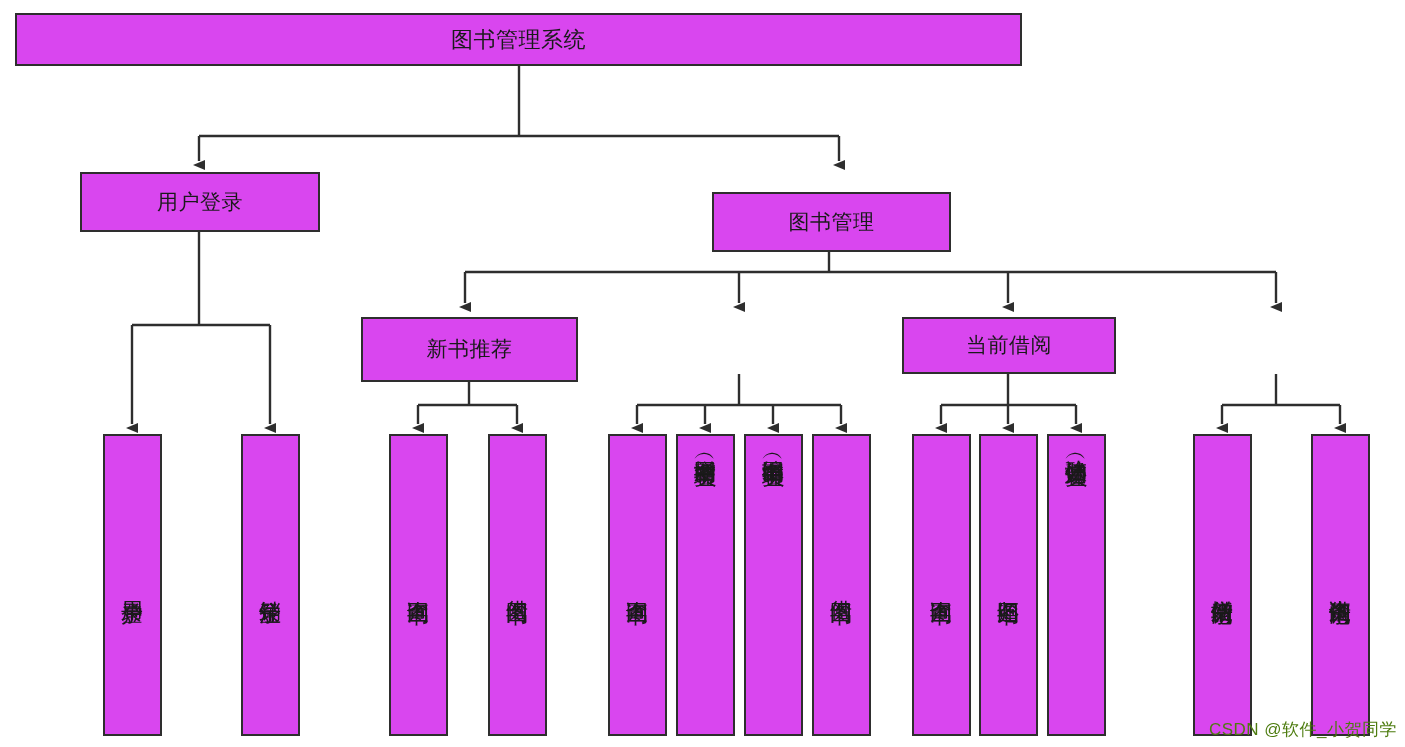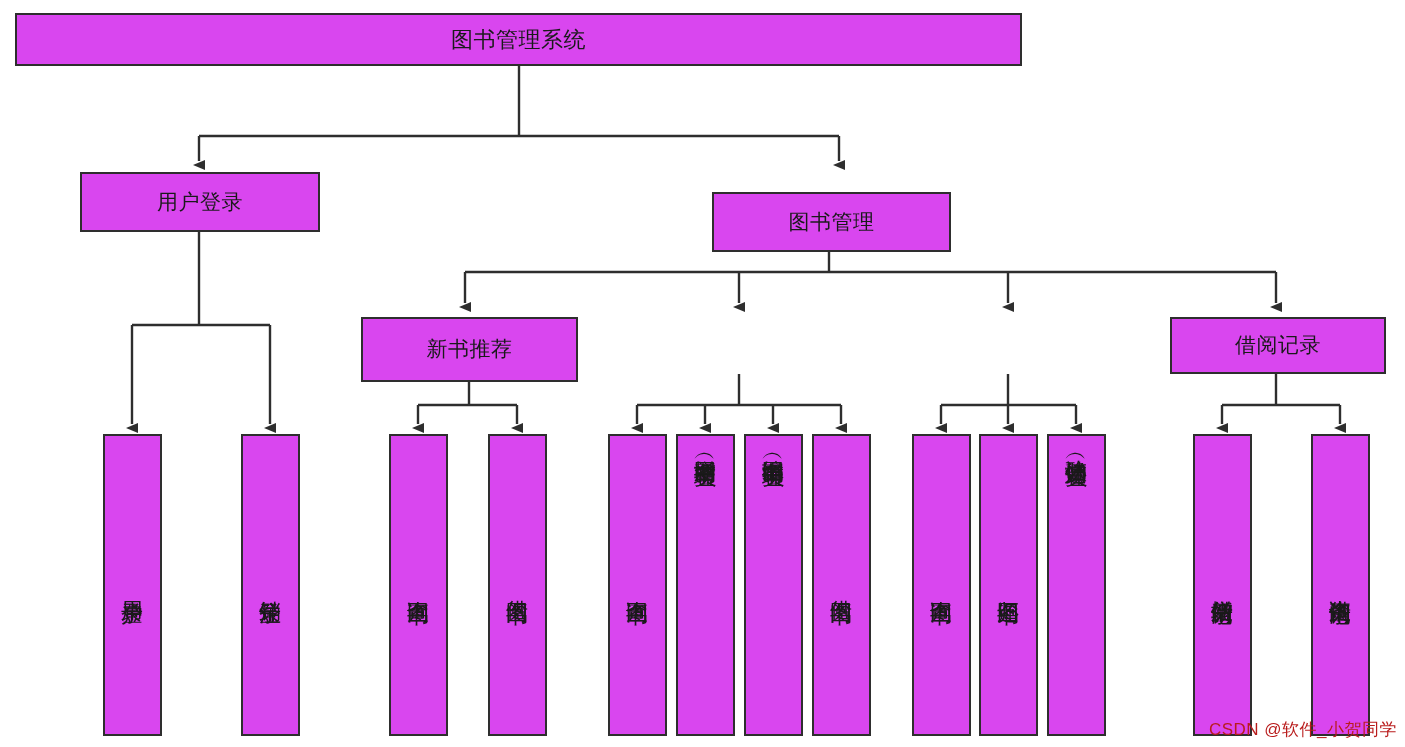--- a/index.html
+++ b/index.html
@@ -66,21 +66,21 @@
   .node.leaf.centered {
     align-items: center;
     padding-top: 0;
   }
 
   .watermark {
     position: absolute;
     right: 8px;
     bottom: 6px;
     font-size: 17px;
-    color: #b91c1c;
+    color: #4d7c0f;
     white-space: nowrap;
     letter-spacing: 0.5px;
   }
 </style>
 </head>
 <body>
 
 <div id="canvas">
 
   <svg class="edges" viewBox="0 0 1405 747">
@@ -140,22 +140,22 @@
   <div class="node level2" style="left:80px; top:172px; width:240px; height:60px;">
     <span class="node-label">用户登录</span>
   </div>
   <div class="node level2" style="left:712px; top:172px; width:239px; height:60px;margin-top:20px;">
     <span class="node-label">图书管理</span>
   </div>
 
   <div class="node level2" style="left:361px; top:317px; width:217px; height:65px;">
     <span class="node-label">新书推荐</span>
   </div>
-  <div class="node level2" style="left:1170px; top:317px; width:216px; height:57px;">
-    <span class="node-label">借阅记录</span>
+  <div class="node level2" style="left:902px; top:317px; width:214px; height:57px;">
+    <span class="node-label">当前借阅</span>
   </div>
 
   <div class="node leaf centered" style="left:103px; top:434px; width:59px; height:302px;">
     <span class="node-label">用户登录</span>
   </div>
   <div class="node leaf centered" style="left:241px; top:434px; width:59px; height:302px;">
     <span class="node-label">注销登录</span>
   </div>
 
   <div class="node leaf centered" style="left:389px; top:434px; width:59px; height:302px;">

